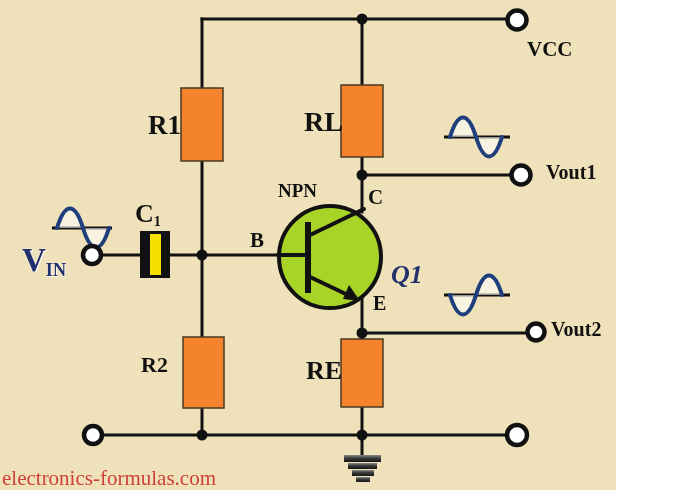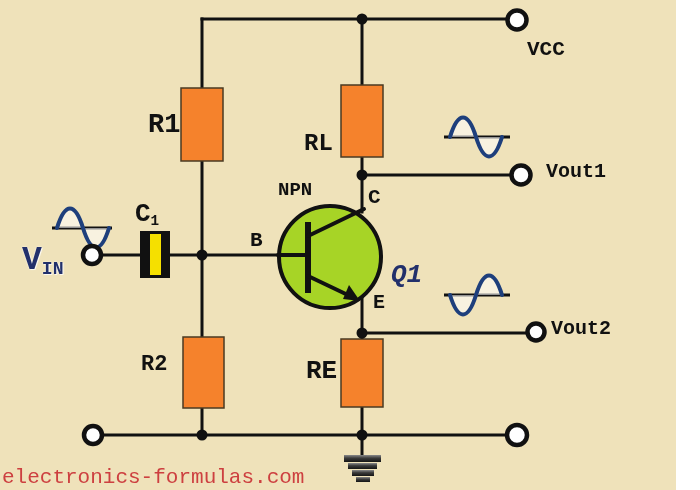--- a/index.html
+++ b/index.html
@@ -1,20 +1,20 @@
 <!DOCTYPE html>
 <html style="--background: #EFE2BA; --resistor: #F5822C; --transistor: #A7D426; --capacitor: #F5E000; --wire: #111111; --signal-wave: #1E3F7C; --label-navy: #22306B; --watermark-red: #CD4040;"><head>
 <meta charset="utf-8">
 <style>
   html,body{margin:0;padding:0;}
   #canvas{
     position:relative;
-    width:676px;height:490px;
+    width:616px;height:490px;
     background:var(--background,#EFE2BA);
-    font-family:Liberation Mono, monospace;
+    font-family:Liberation Serif, serif;
     overflow:hidden;
   }
   #schematic{position:absolute;left:0;top:0;}
   .wire{stroke:var(--wire,#111);stroke-width:3;fill:none;stroke-linecap:square;}
   .wire-thick{stroke:var(--wire,#111);stroke-width:4;fill:none;stroke-linecap:round;}
   .terminal{fill:#ffffff;stroke:var(--wire,#111);stroke-width:4.5;}
   .dot{fill:var(--wire,#111);}
   .resistor{fill:var(--resistor,#F5822C);stroke:#4a3a22;stroke-width:1.5;}
   .transistor-body{fill:var(--transistor,#A7D426);stroke:var(--wire,#111);stroke-width:4;}
   .base-bar{stroke:var(--wire,#111);stroke-width:6;}
@@ -102,21 +102,21 @@
     <circle class="terminal" cx="92" cy="255" r="9"></circle>
     <circle class="terminal" cx="521" cy="175" r="9.5"></circle>
     <circle class="terminal" cx="536" cy="332" r="8.5"></circle>
     <circle class="terminal" cx="93" cy="435" r="9"></circle>
     <circle class="terminal" cx="517" cy="435" r="10"></circle>
   </svg>
 
   <div class="lbl" style="left:527px;top:39px;font-size:21px;">VCC</div>
 
   <div class="lbl" style="left:148px;top:112px;font-size:27px;">R1</div>
-  <div class="lbl" style="left:304px;top:108px;font-size:24px;margin-top:24px;">RL</div>
+  <div class="lbl" style="left:304px;top:108px;font-size:28px;">RL</div>
   <div class="lbl" style="left:141px;top:354px;font-size:22px;">R2</div>
   <div class="lbl" style="left:306px;top:358px;font-size:26px;">RE</div>
 
   <div class="lbl" style="left:278px;top:181px;font-size:19px;">NPN</div>
   <div class="lbl" style="left:250px;top:230px;font-size:21px;">B</div>
   <div class="lbl" style="left:368px;top:187px;font-size:21px;">C</div>
   <div class="lbl" style="left:373px;top:293px;font-size:20px;">E</div>
   <div class="lbl lbl-q1" style="left:391px;top:262px;font-size:26px;">Q1</div>
 
   <div class="lbl lbl-navy" style="left:22px;top:244px;font-size:33px;text-align:center;"><span>V</span><span class="sub">IN</span></div>

